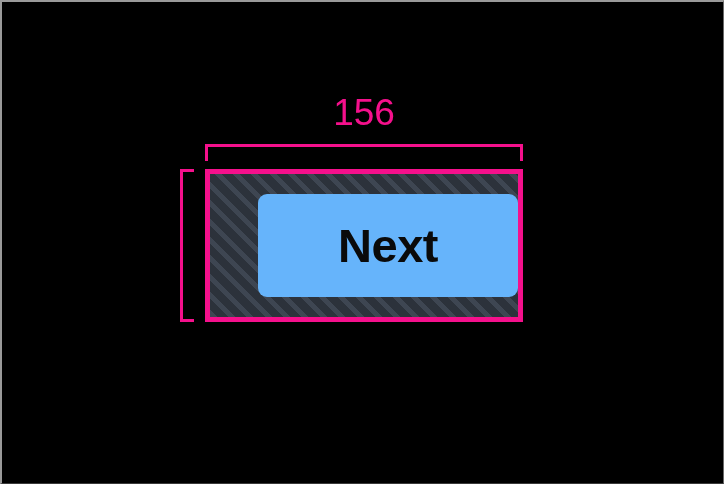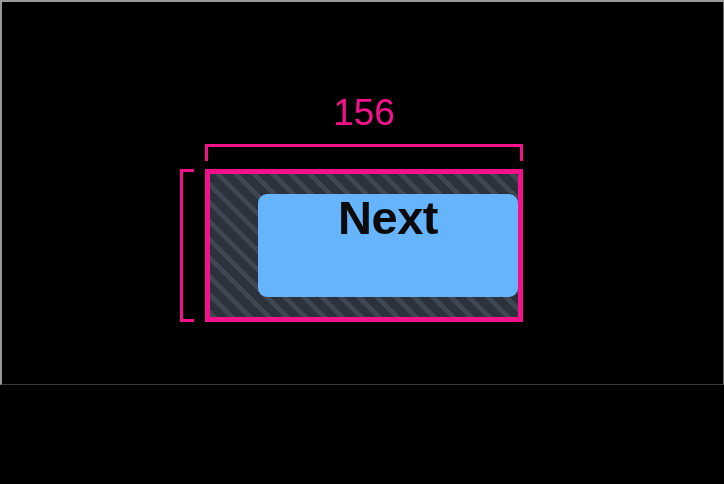--- a/index.html
+++ b/index.html
@@ -10,21 +10,21 @@
   body {
     width: 724px;
     height: 484px;
     overflow: hidden;
     font-family: "Liberation Sans", sans-serif;
   }
 
   #canvas {
     position: relative;
     width: 724px;
-    height: 385px;
+    height: 484px;
     background: #000000;
     box-sizing: border-box;
     border-top: 2px solid #9a9a9a;
     border-left: 2px solid #9a9a9a;
     border-right: 1px solid #6a6a6a;
     border-bottom: 1px solid #3a3a3a;
   }
 
   
   #measure-box {
@@ -55,20 +55,21 @@
   
   #next-button {
     position: absolute;
     left: 0px;
     top: 20px;
     right: 0px;
     height: 103px;
     background: #66b4fb;
     border-radius: 9px;
     display: flex;
+    align-items: center;
     justify-content: center;
     cursor: pointer;
     margin-left: 48px;
   }
   #next-label {
     font-family: "Liberation Sans", sans-serif;
     font-weight: bold;
     font-size: 47px;
     line-height: 1;
     color: #0a0a0a;

